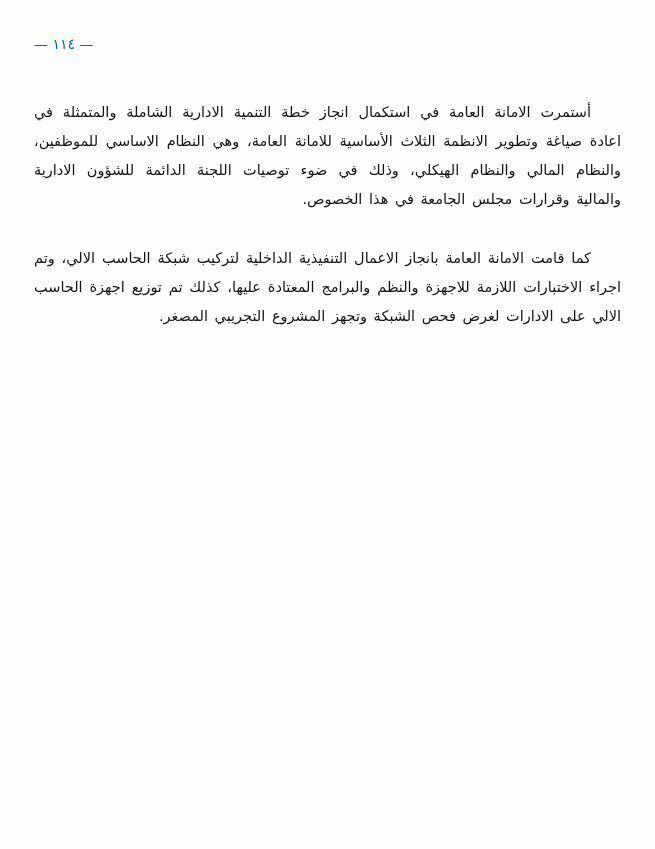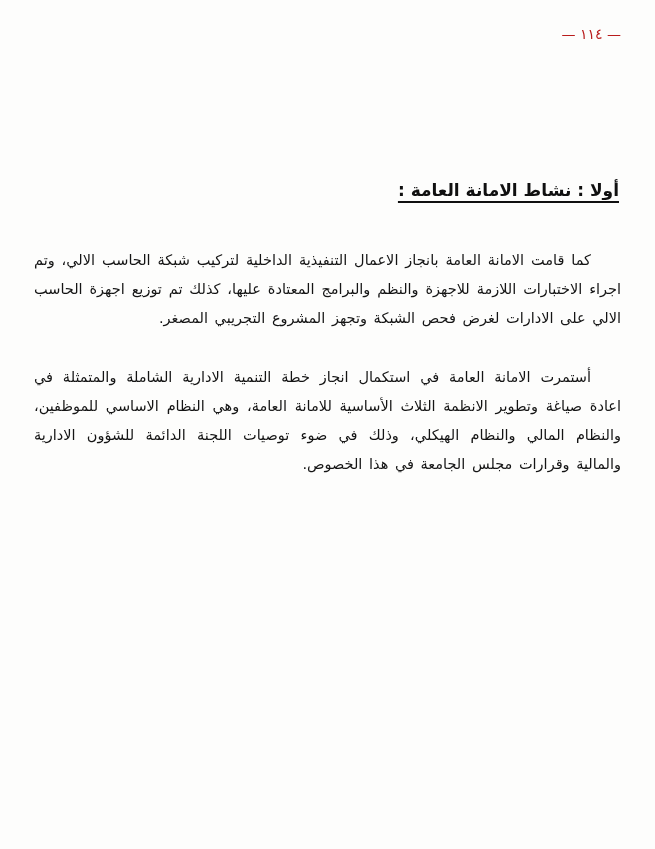--- a/index.html
+++ b/index.html
@@ -13,25 +13,25 @@
     height: 849px;
     margin: 0 auto;
     background: #fdfdfc;
     box-sizing: border-box;
     padding: 26px 34px 30px 34px;
     font-family: "DejaVu Sans", sans-serif;
     color: #151515;
     overflow: hidden;
   }
   .page-number {
-    text-align: right;
+    text-align: left;
     font-size: 14px;
     letter-spacing: 2px;
-    color: #b91c1c;
-    margin-top: 0;
+    color: #0369a1;
+    margin-top: 10px;
   }
   .heading {
     direction: rtl;
     text-align: right;
     font-size: 17px;
     font-weight: bold;
     margin: 138px 2px 0 0;
     color: #101010;
   }
   .heading .heading-text {
@@ -59,24 +59,21 @@
     margin-bottom: 0;
   }
 </style>
 </head>
 <body>
 
 <div class="page">
 
   <div class="page-number">— ١١٤ —</div>
 
-  <div class="heading">
-    <span class="heading-text">أولا : نشاط الامانة العامة :</span>
-  </div>
 
   <div class="body-text">
+    <p>أستمرت الامانة العامة في استكمال انجاز خطة التنمية الادارية الشاملة والمتمثلة في اعادة صياغة وتطوير الانظمة الثلاث الأساسية للامانة العامة، وهي النظام الاساسي للموظفين، والنظام المالي والنظام الهيكلي، وذلك في ضوء توصيات اللجنة الدائمة للشؤون الادارية والمالية وقرارات مجلس الجامعة في هذا الخصوص.</p>
+
     <p>كما قامت الامانة العامة بانجاز الاعمال التنفيذية الداخلية لتركيب شبكة الحاسب الالي، وتم اجراء الاختبارات اللازمة للاجهزة والنظم والبرامج المعتادة عليها، كذلك تم توزيع اجهزة الحاسب الالي على الادارات لغرض فحص الشبكة وتجهز المشروع التجريبي المصغر.</p>
-
-    <p>أستمرت الامانة العامة في استكمال انجاز خطة التنمية الادارية الشاملة والمتمثلة في اعادة صياغة وتطوير الانظمة الثلاث الأساسية للامانة العامة، وهي النظام الاساسي للموظفين، والنظام المالي والنظام الهيكلي، وذلك في ضوء توصيات اللجنة الدائمة للشؤون الادارية والمالية وقرارات مجلس الجامعة في هذا الخصوص.</p>
 
   </div>
 
 </div>
 
 </body></html>

